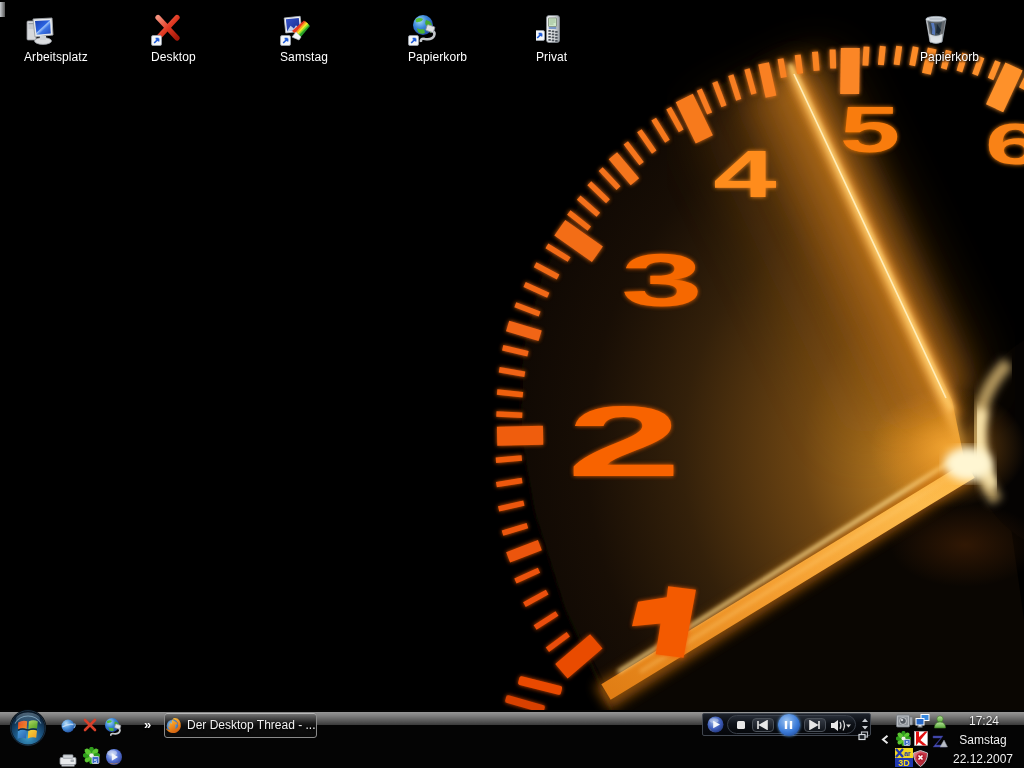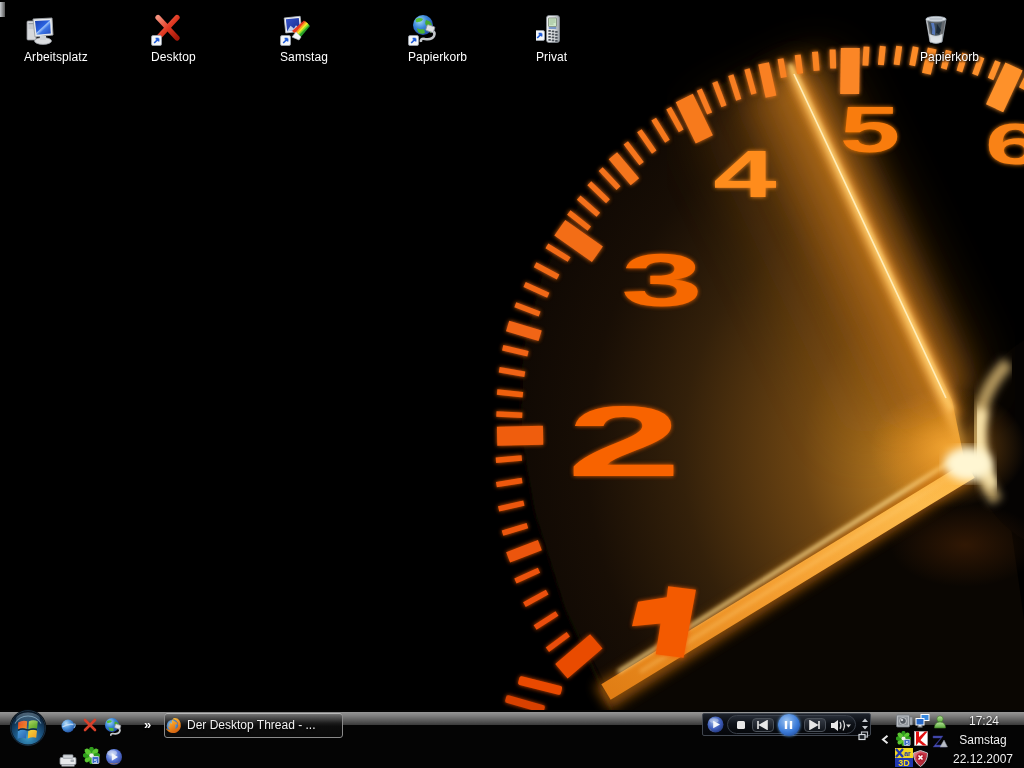--- a/index.html
+++ b/index.html
@@ -2,21 +2,21 @@
 <html><head><meta charset="utf-8"><title>Desktop</title><style>
 *{margin:0;padding:0;box-sizing:border-box}
 html,body{width:1024px;height:768px;overflow:hidden;background:#000}
 body{position:relative;font-family:"Liberation Sans",sans-serif}
 .dicon{position:absolute;top:14px;width:80px;text-align:left}
 .dimg{height:33px}
 .dimg svg{display:inline-block}
 .dlab{margin-top:3px;font-size:12px;color:#fff;text-shadow:1px 1px 2px #000,0 0 3px #000;letter-spacing:0.1px}
 .taskbar{position:absolute;left:0;top:710px;width:1024px;height:58px;background:#040404}
 .tband{position:absolute;left:0;top:2px;width:1024px;height:13px;background:linear-gradient(#979797,#7e7e7e 30%,#575757 70%,#3a3a3a)}
-.tbtn{position:absolute;left:164px;top:2px;width:179px;height:26px;border:1px solid #8a8a8a;border-radius:3px;
+.tbtn{position:absolute;left:164px;top:2px;width:153px;height:26px;border:1px solid #8a8a8a;border-radius:3px;
 background:linear-gradient(180deg,#8e8e8e 0%,#6a6a6a 8%,#444 24%,#1c1c1c 42%,#0d0d0d 55%,#090909 100%);box-shadow:inset 0 1px 0 #b8b8b8;display:flex;align-items:center}
 .tbtn span{color:#f2f2f2;font-size:12px;margin-left:5px;white-space:nowrap;text-shadow:0 1px 2px #000}
 .wmpband{position:absolute;left:702px;top:3px;width:169px;height:23px;background:linear-gradient(#1e232c,#0a0d13 40%,#05070b);border:1px solid #40464f;border-radius:2px}
 .pill{position:absolute;left:24px;top:1px;width:129px;height:19px;border:1px solid #3a404a;border-radius:10px;background:linear-gradient(#262c36,#0e1219 45%,#05070a)}
 .trtext{position:absolute;color:#f0f0f0;font-size:12px;text-shadow:0 1px 2px #000;width:120px}
 </style></head><body>
 <div style="position:absolute;left:0;top:2px;width:5px;height:15px;background:linear-gradient(90deg,#c8ccd0,#555)"></div>
 <div style="position:absolute;left:0;top:0;width:1024px;height:768px">
     <svg width="1024" height="768" viewBox="0 0 1024 768" style="position:absolute;left:0;top:0">
 <defs>

